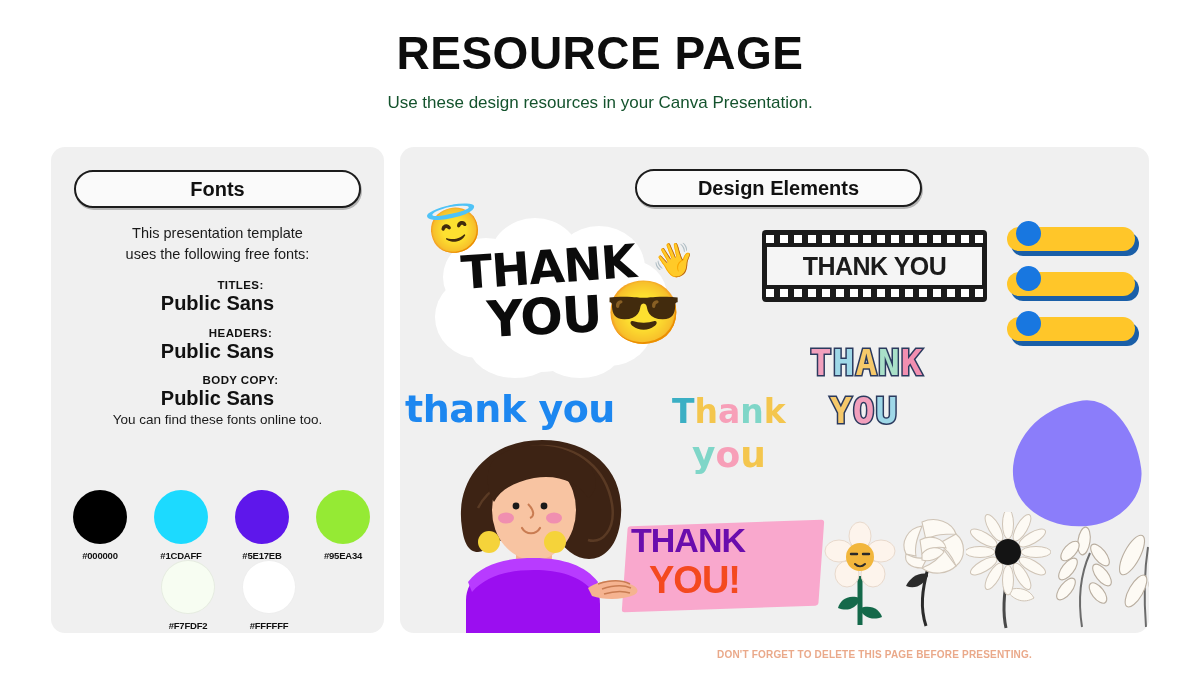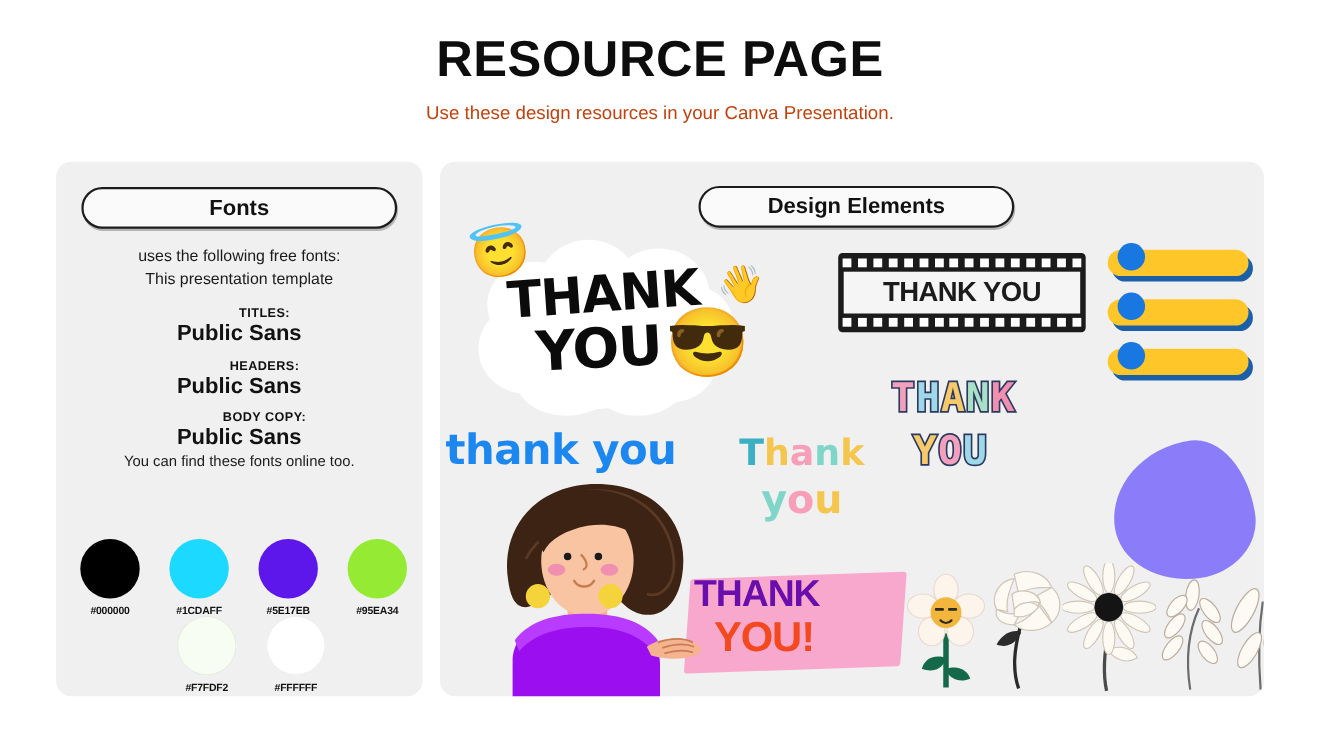--- a/index.html
+++ b/index.html
@@ -13,21 +13,21 @@
 
   
   .page-title {
     position: absolute; top: 28px; left: 0; width: 1200px;
     text-align: center;
     font-size: 46px; font-weight: 900; letter-spacing: .5px;
     color: #0d0d0d; line-height: 1.1;
   }
   .page-subtitle {
     position: absolute; top: 93px; left: 0; width: 1200px;
-    text-align: center; font-size: 17px; color: #c2410c; font-weight: 400;
+    text-align: center; font-size: 17px; color: #14532d; font-weight: 400;
   }
 
   
   .panel {
     position: absolute;
     background: #f0f0f0;
     border-radius: 14px;
   }
   #fonts-panel { left: 51px; top: 147px; width: 333px; height: 486px; }
   #elements-panel { left: 400px; top: 147px; width: 749px; height: 486px; overflow: hidden; }
@@ -201,22 +201,22 @@
   <div class="page-title">RESOURCE PAGE</div>
   <div class="page-subtitle">Use these design resources in your Canva Presentation.</div>
 
   <div class="panel" id="fonts-panel">
 
     <div class="pill" id="fonts-pill">
       <span>Fonts</span>
     </div>
 
     <div class="fonts-intro">
+      <div>This presentation template</div>
       <div>uses the following free fonts:</div>
-      <div>This presentation template</div>
     </div>
 
     <div class="font-block" id="fb-titles">
       <div class="font-label">TITLES:</div>
       <div class="font-value">Public Sans</div>
     </div>
     <div class="font-block" id="fb-headers">
       <div class="font-label">HEADERS:</div>
       <div class="font-value">Public Sans</div>
     </div>
@@ -467,13 +467,14 @@
       <path d="M34 112 C32 86 32 58 36 32" fill="none" stroke="#6b6b6b" stroke-width="2"></path>
       <g fill="#fdfaf4" stroke="#b9aea0" stroke-width="1.1">
         <ellipse cx="20" cy="40" rx="8" ry="22" transform="rotate(28 20 40)"></ellipse>
         <ellipse cx="50" cy="46" rx="8" ry="22" transform="rotate(-28 50 46)"></ellipse>
         <ellipse cx="24" cy="76" rx="7" ry="18" transform="rotate(30 24 76)"></ellipse>
         <ellipse cx="48" cy="80" rx="7" ry="18" transform="rotate(-30 48 80)"></ellipse>
       </g>
     </svg>
   </div>
 
+  <div class="footer-note">DON'T FORGET TO DELETE THIS PAGE BEFORE PRESENTING.</div>
 </div>
 
 </body></html>

